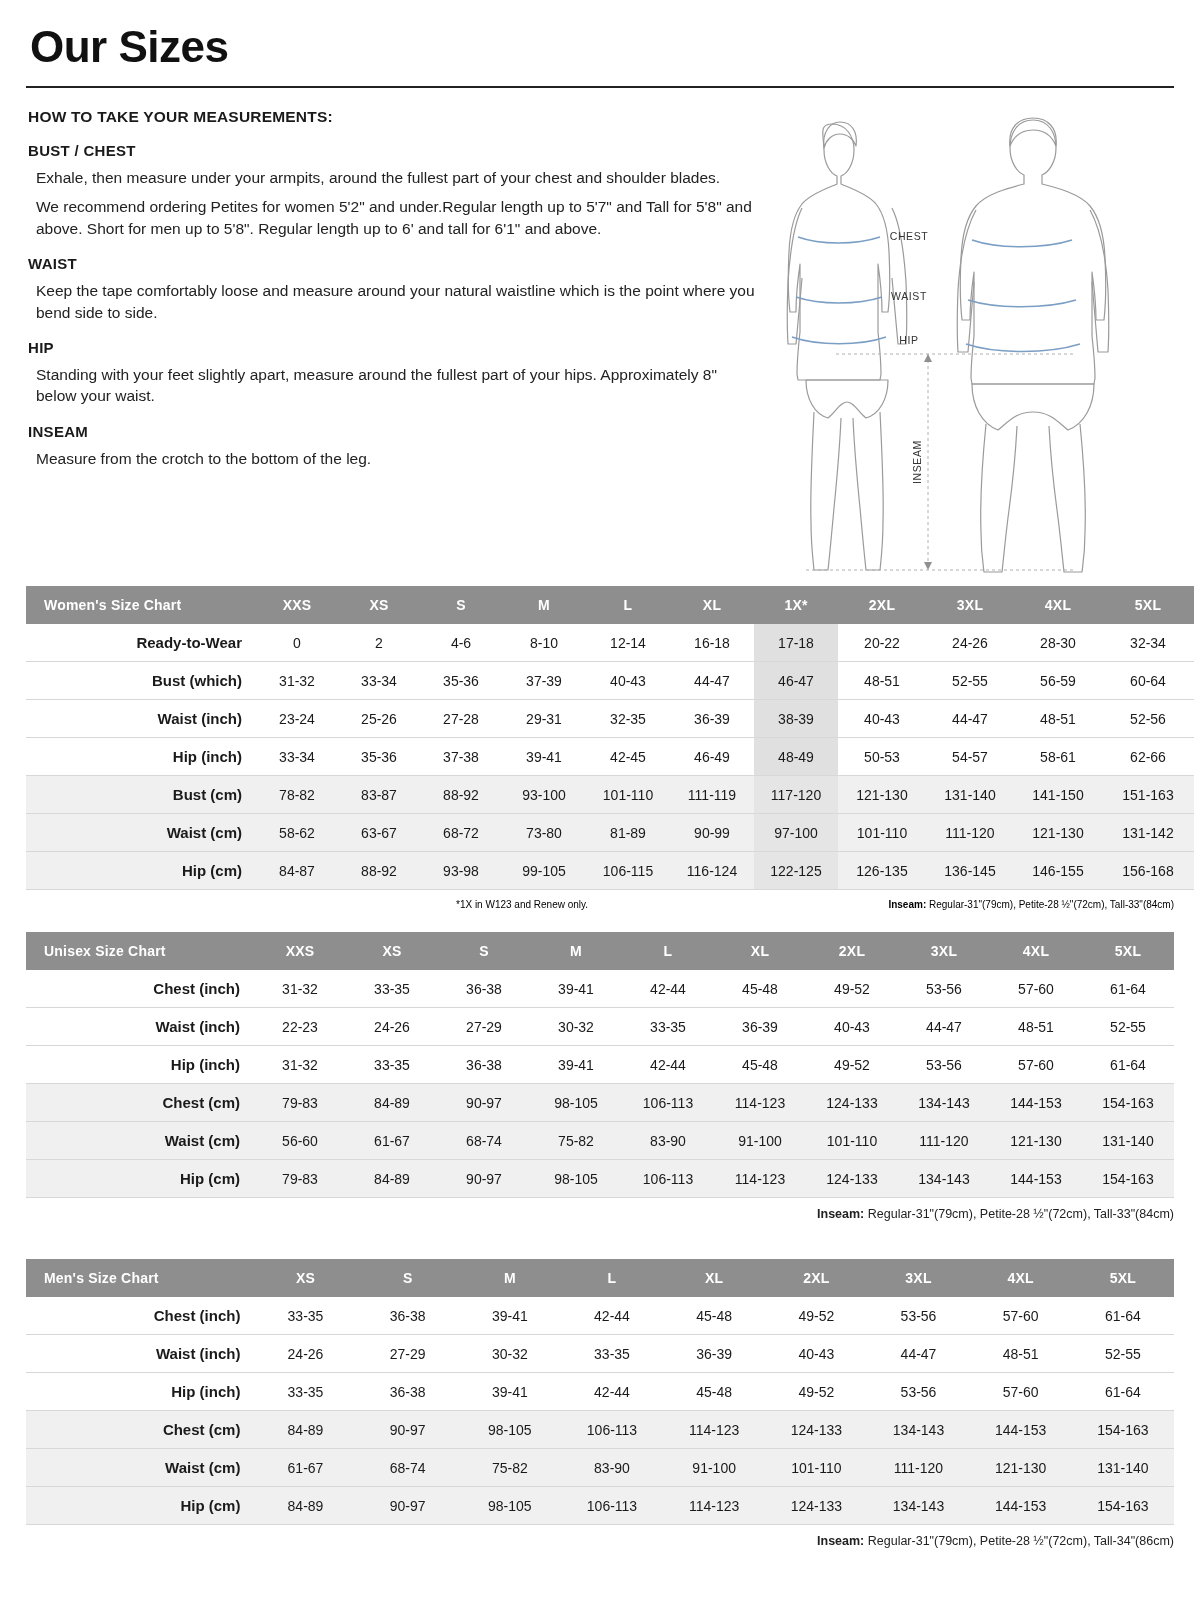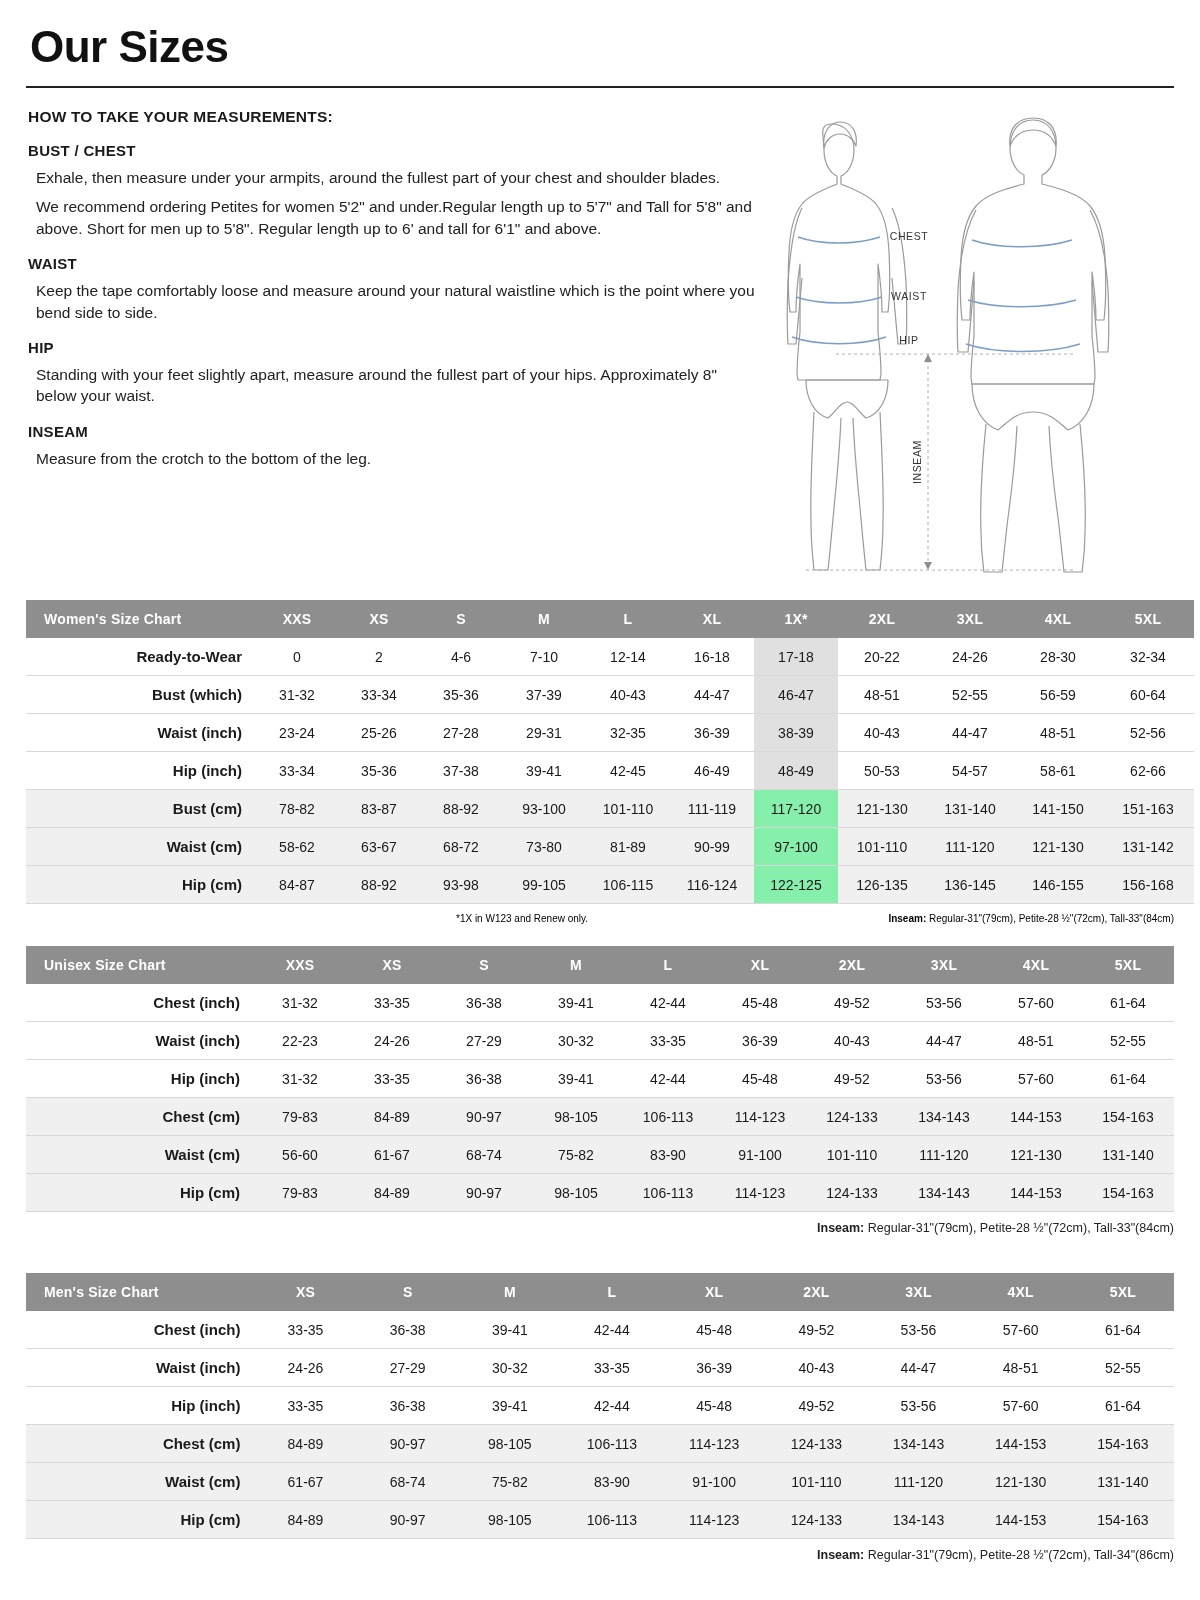--- a/index.html
+++ b/index.html
@@ -68,21 +68,21 @@
     margin-left: 8px;
     margin-top: 8px;
   }
   
   table {
     border-collapse: collapse;
     width: 1148px;
     table-layout: fixed;
     font-size: 13.5px;
   }
-  .tbl-wrap { margin-top: 14px; }
+  .tbl-wrap { }
   thead th {
     background: #8e8e8e;
     color: #ffffff;
     font-size: 14px;
     font-weight: bold;
     padding: 11px 4px;
     text-align: center;
     letter-spacing: 0.2px;
   }
   thead th.rowhead {
@@ -98,21 +98,21 @@
     border-bottom: 1px solid #d8d8d8;
   }
   tbody td.rowhead {
     text-align: right;
     font-weight: bold;
     padding-right: 14px;
     font-size: 15px;
   }
   tbody tr.shade td { background: #f0f0f0; }
   tbody td.hl { background: #e0e0e0; }
-  tbody tr.shade td.hl { background: #86efac; }
+  tbody tr.shade td.hl { background: #e5e5e5; }
   .note-row {
     display: flex;
     justify-content: space-between;
     width: 1148px;
     font-size: 10px;
     margin-top: 9px;
     color: #000000;
   }
   .note-left { margin-left: 430px; }
   .note-right { margin-left: auto; }
@@ -242,21 +242,21 @@
           <th>4XL</th>
           <th>5XL</th>
         </tr>
       </thead>
       <tbody>
         <tr>
           <td class="rowhead">Ready-to-Wear</td>
           <td>0</td>
           <td>2</td>
           <td>4-6</td>
-          <td>7-10</td>
+          <td>8-10</td>
           <td>12-14</td>
           <td>16-18</td>
           <td class="hl">17-18</td>
           <td>20-22</td>
           <td>24-26</td>
           <td>28-30</td>
           <td>32-34</td>
         </tr>
         <tr>
           <td class="rowhead">Bust (which)</td>

